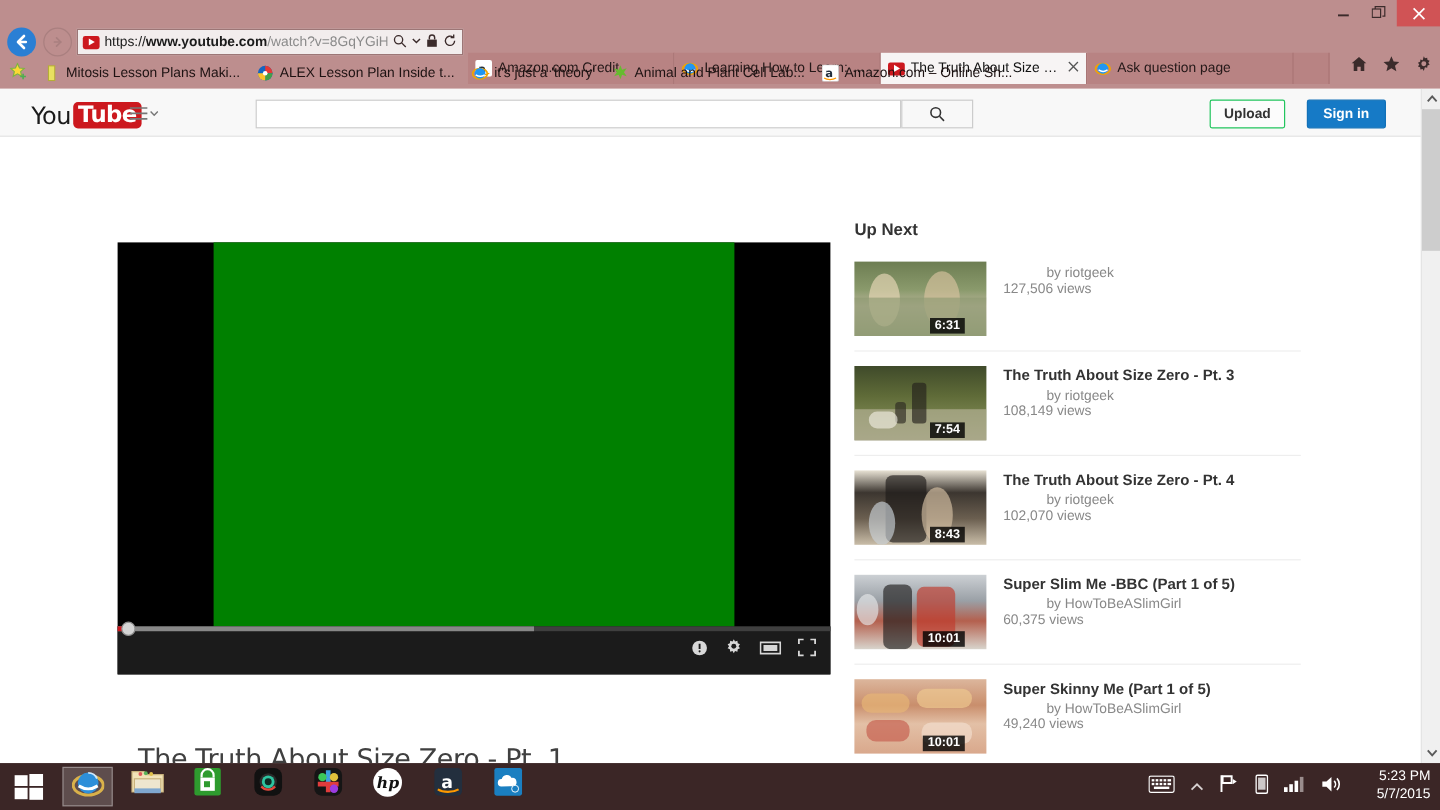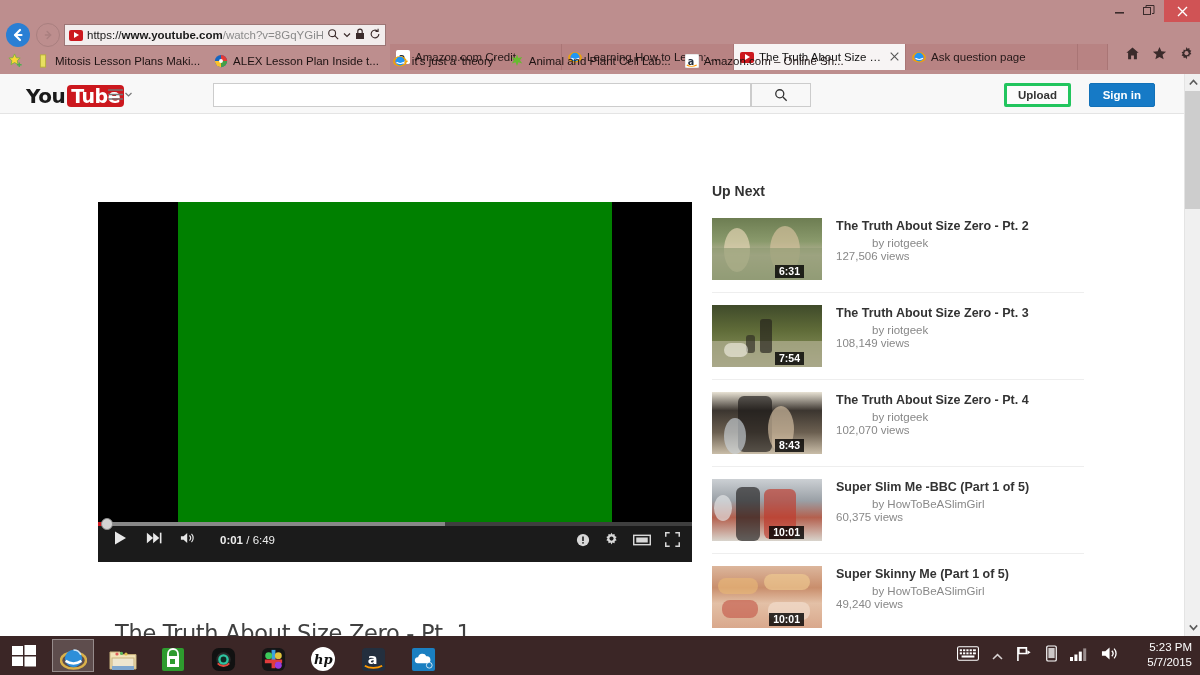--- a/index.html
+++ b/index.html
@@ -80,39 +80,39 @@
   
   .page {
     position: absolute; left: 0; top: 74px; width: 1200px; height: 562px;
     background: #fff; overflow: hidden;
   }
   .yt-header {
     position: absolute; left: 0; top: 0; width: 1184px; height: 40px;
     background: #f8f8f8; border-bottom: 1px solid #e4e4e4;
   }
   .yt-logo { position: absolute; left: 26px; top: 10px; display: flex; align-items: center; }
-  .yt-you { font-size: 20px; font-weight: 700; color: #1b1b1b; letter-spacing: -0.5px; font-family: "DejaVu Sans", sans-serif; }
+  .yt-you { font-size: 20px; font-weight: 400; color: #1b1b1b; letter-spacing: -0.5px; font-family: "DejaVu Sans", sans-serif; }
   .yt-tube {
     background: #cc181e; color: #fff; font-size: 19px; font-weight: 700;
     padding: 0 4px; border-radius: 4px; margin-left: 2px; letter-spacing: -0.5px;
     font-family: "DejaVu Sans", sans-serif; line-height: 22px;
   }
   .yt-guide { position: absolute; left: 108px; top: 15px; display: flex; align-items: center; gap: 2px; color: #767676; }
   .yt-search {
     position: absolute; left: 213px; top: 9px; width: 538px; height: 24px;
     background: #fff; border: 1px solid #ccc;
   }
   .yt-searchbtn {
     position: absolute; left: 751px; top: 9px; width: 60px; height: 24px;
     background: #f8f8f8; border: 1px solid #ccc;
     display: flex; align-items: center; justify-content: center;
   }
   .yt-upload {
     position: absolute; right: 113px; top: 9px; height: 24px; padding: 0 11px;
-    background: #fcfcfc; border: 3px solid #22c55e; border-radius: 2px;
+    background: #fcfcfc; border: 1px solid #22c55e; border-radius: 2px;
     font-size: 11.5px; font-weight: 700; color: #333;
     display: flex; align-items: center;
   }
   .yt-signin {
     position: absolute; right: 29px; top: 9px; height: 24px; padding: 0 13px;
     background: #167ac6; border: 1px solid #1271b8; border-radius: 2px;
     font-size: 11.5px; font-weight: 700; color: #fff;
     display: flex; align-items: center;
   }
 
@@ -188,21 +188,21 @@
   .t3 { background: linear-gradient(180deg,#e8e2d4 0%,#3c3630 30%,#6b5f50 65%,#c9bda8 100%); }
   .t4 { background: linear-gradient(180deg,#ccd0d4 0%,#9aa0a6 35%,#b4604e 62%,#d8d4cc 100%); }
   .t5 { background: linear-gradient(180deg,#dcb69c 0%,#c98e6c 35%,#e3c0a6 60%,#d9a88c 100%); }
   .blob { position: absolute; border-radius: 50%; opacity: 0.65; }
 
   
   .desk { position: absolute; left: 0; top: 636px; width: 1200px; height: 39px; background: #4a3433; }
   .taskbar { position: absolute; left: 0; top: 0; width: 1200px; height: 39px; background: rgba(58,38,38,0.93); }
   .tb-start { position: absolute; left: 6px; top: 6px; width: 36px; height: 28px; display: flex; align-items: center; justify-content: center; }
   .tb-items { position: absolute; left: 52px; top: 3px; display: flex; gap: 8px; align-items: center; }
-  .tb-item { width: 42px; height: 33px; display: flex; align-items: flex-end; justify-content: center; position: relative; text-decoration: underline; }
+  .tb-item { width: 42px; height: 33px; display: flex; align-items: flex-start; justify-content: center; position: relative; text-decoration: underline; }
   .tb-item.active { background: rgba(255,255,255,0.18); border: 1px solid rgba(255,255,255,0.35); }
   .tray { position: absolute; right: 80px; top: 0; height: 39px; display: flex; align-items: center; gap: 13px; }
   .clock { position: absolute; right: 8px; top: 4px; text-align: right; color: #fff; font-size: 11.5px; line-height: 15px; }
 </style>
 </head>
 <body>
 
 <div id="root">
 
   <div class="ie-chrome">
@@ -407,42 +407,20 @@
 
     <div class="watch">
 
       <div class="player">
         <div class="greenframe"></div>
         <div class="ctrlbar">
           <div class="progress">
             <div class="loaded"></div>
             <div class="played"></div>
             <div class="knob"></div>
-          </div>
-          <div class="ctrl-left">
-            <span>
-              <svg width="16" height="16" viewBox="0 0 16 16">
-                  <path d="M3 1.5l11 6.5-11 6.5z" fill="#e8e8e8"></path>
-                </svg>
-            </span>
-            <span>
-              <svg width="16" height="14" viewBox="0 0 18 14">
-                  <path d="M1 1l7 6-7 6z" fill="#e8e8e8"></path>
-                  <path d="M8 1l7 6-7 6z" fill="#e8e8e8"></path>
-                  <rect x="15.6" y="1" width="1.8" height="12" fill="#e8e8e8"></rect>
-                </svg>
-            </span>
-            <span>
-              <svg width="18" height="14" viewBox="0 0 20 14">
-                  <path d="M1 5h3l4-3.5v11L4 9H1z" fill="#e8e8e8"></path>
-                  <path d="M10.5 4.2a4 4 0 0 1 0 5.6" stroke="#e8e8e8" stroke-width="1.3" fill="none"></path>
-                  <path d="M12.8 2.3a7 7 0 0 1 0 9.4" stroke="#e8e8e8" stroke-width="1.3" fill="none"></path>
-                </svg>
-            </span>
-            <span class="timedisp"><span class="cur">0:01</span><span> / </span><span>6:49</span></span>
           </div>
           <div class="ctrl-right">
             <span>
               <svg width="14" height="14" viewBox="0 0 16 16">
                   <circle cx="8" cy="8" r="7" fill="#d8d8d8"></circle>
                   <path d="M8 4v5" stroke="#1b1b1b" stroke-width="1.8"></path>
                   <circle cx="8" cy="11.2" r="1" fill="#1b1b1b"></circle>
                 </svg>
             </span>
             <span>
@@ -487,21 +465,20 @@
         <div class="sb-list">
 
           <div class="sb-item">
             <div class="sb-thumb t1">
               <span class="blob" style="left:12px;top:10px;width:26px;height:44px;background:#e9d8b8;"></span>
               <span class="blob" style="left:58px;top:8px;width:30px;height:48px;background:#d9c39f;"></span>
               <span class="blob" style="left:0;top:30px;width:110px;height:32px;background:#8d9a72;border-radius:0;"></span>
               <span class="dur">6:31</span>
             </div>
             <div class="sb-meta">
-              <div class="sb-vtitle">The Truth About Size Zero - Pt. 2</div>
               <div class="sb-by">by riotgeek</div>
               <div class="sb-views">127,506 views</div>
             </div>
           </div>
 
           <div class="sb-item">
             <div class="sb-thumb t2">
               <span class="blob" style="left:0;top:36px;width:110px;height:26px;background:#b9b59a;border-radius:0;"></span>
               <span class="blob" style="left:48px;top:14px;width:12px;height:34px;background:#23211c;border-radius:3px;"></span>
               <span class="blob" style="left:34px;top:30px;width:9px;height:18px;background:#2d2a22;border-radius:3px;"></span>

